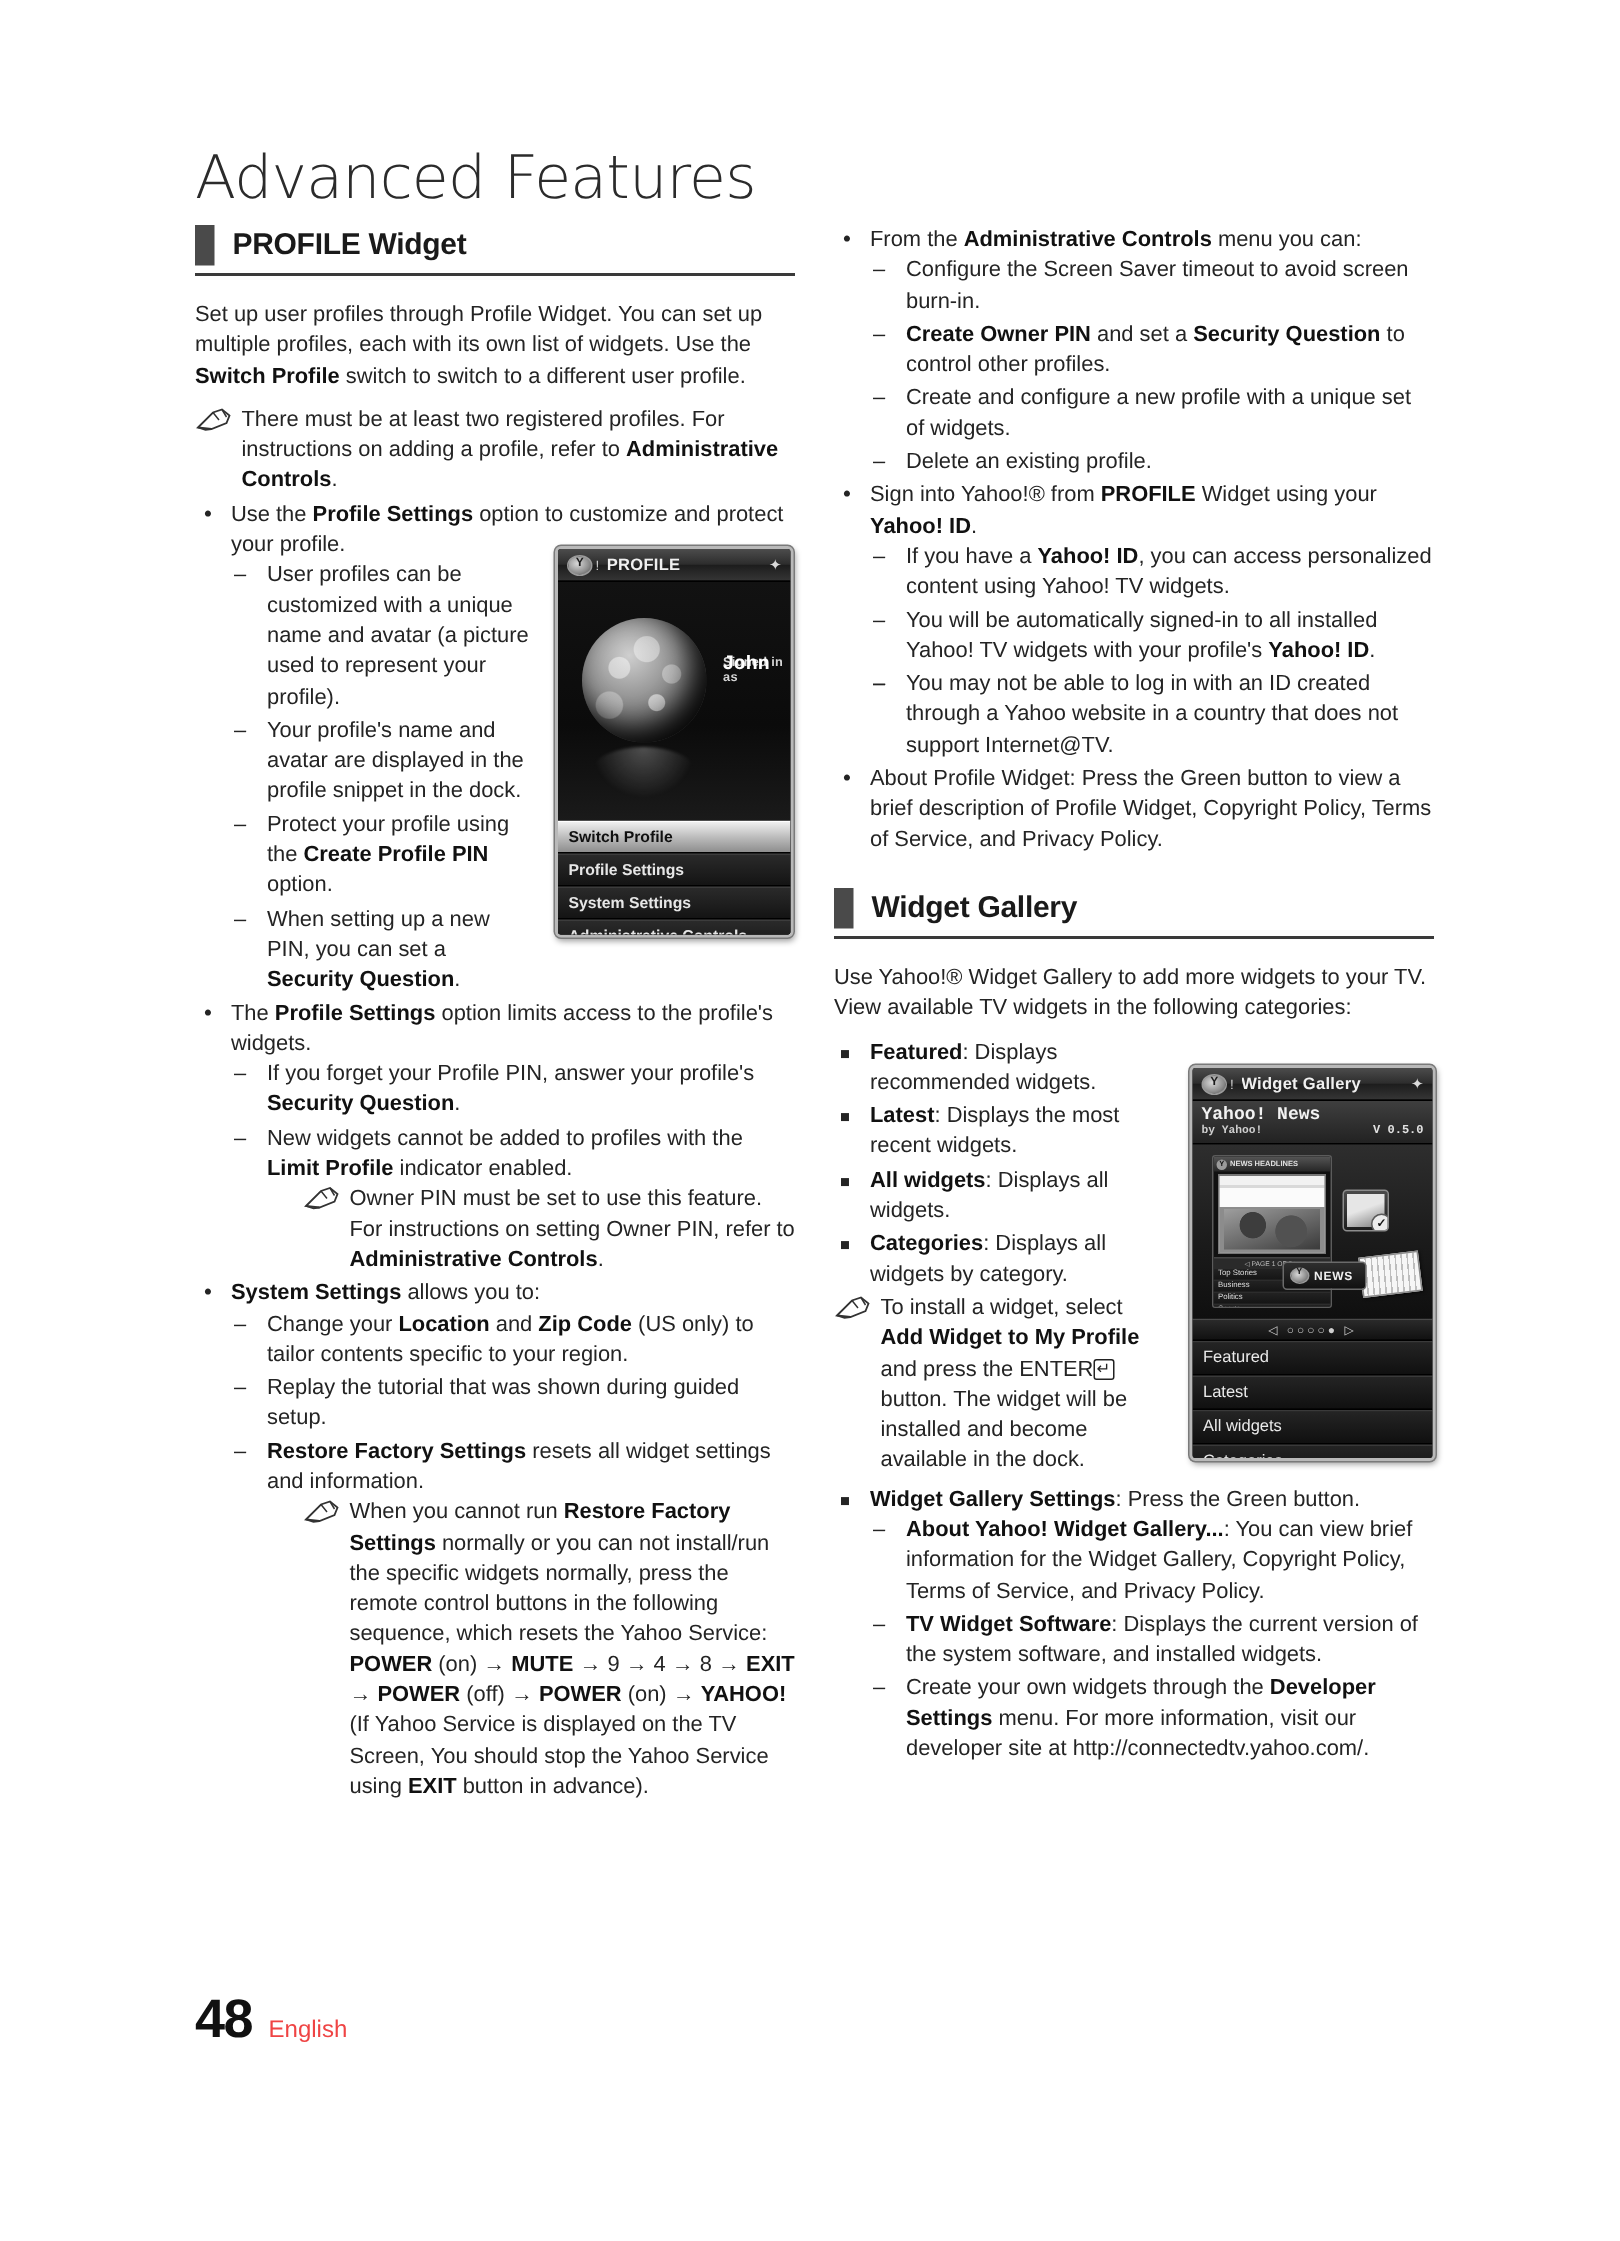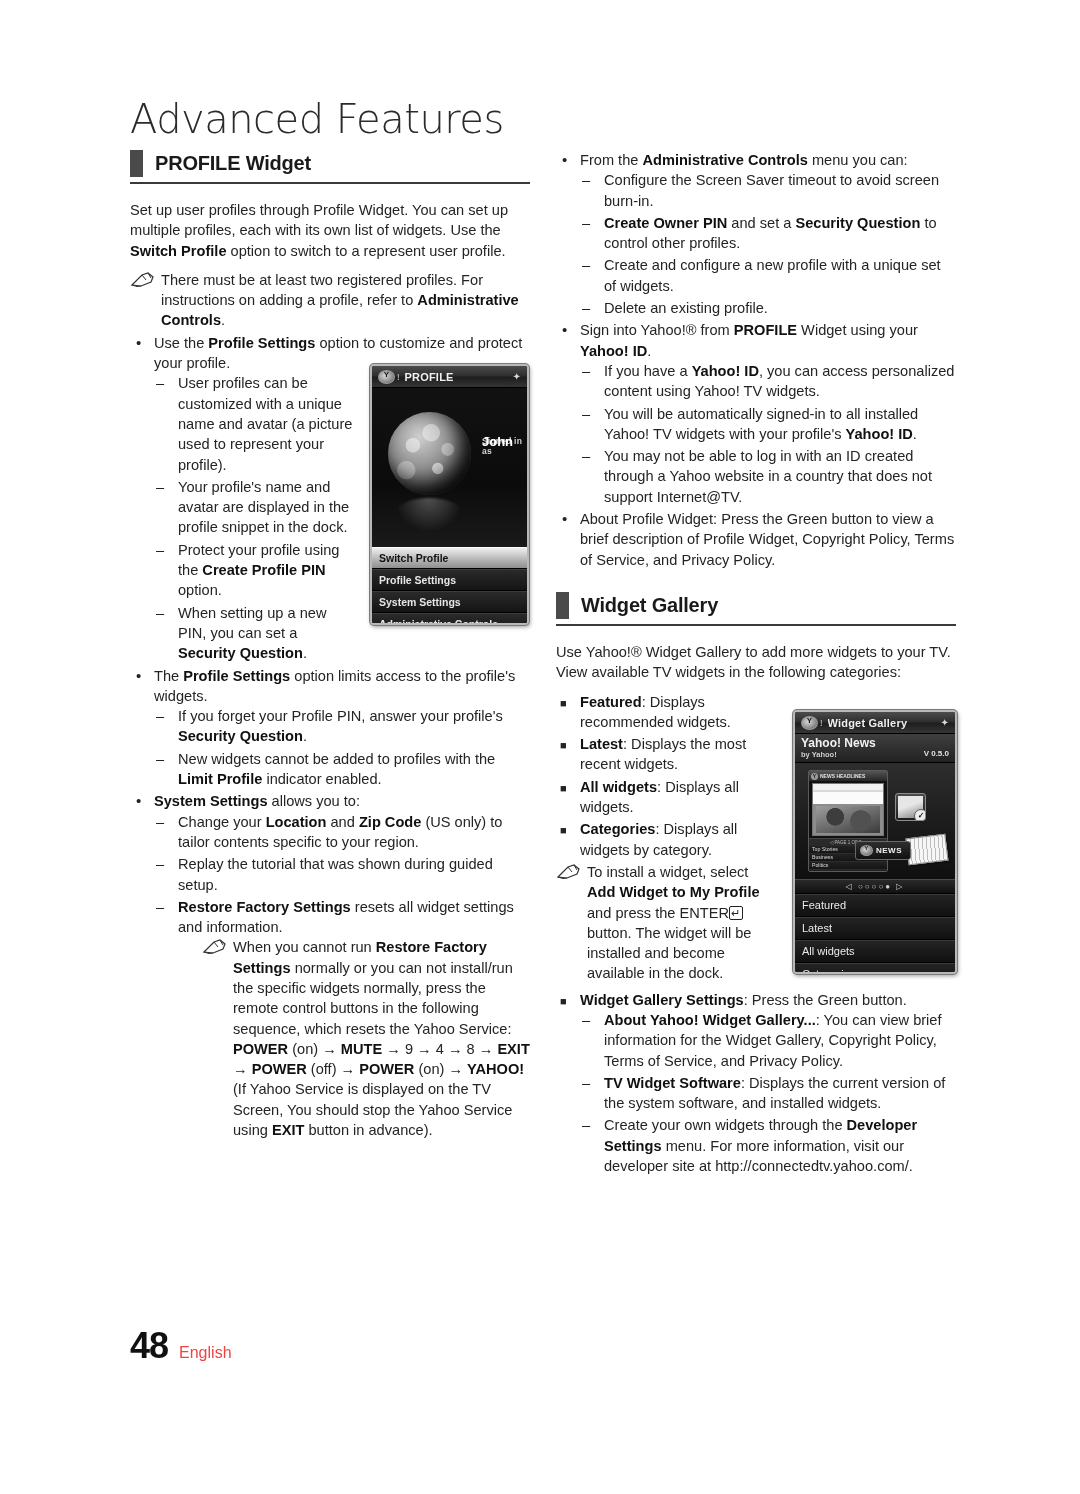--- a/index.html
+++ b/index.html
@@ -255,20 +255,21 @@
     color: #101010;
     border-top: 1px solid #ffffff;
   }
 
   
   .wg-subhead {
     background: linear-gradient(180deg,#3f3f3f 0%, #222 100%);
     padding: 2px 6px 3px 6px;
     position: relative;
     border-bottom: 1px solid #000;
+    font-family: Liberation Mono, monospace;
   }
   .wg-name { font-size: 12px; font-weight: bold; color: #f2f2f2; line-height: 14px; }
   .wg-by { font-size: 7.5px; font-weight: bold; color: #cfcfcf; line-height: 9px; }
   .wg-ver {
     position: absolute; right: 6px; bottom: 4px;
     font-size: 8px; font-weight: bold; color: #e2e2e2;
   }
   .wg-stage {
     position: relative;
     height: 116px;
@@ -429,21 +430,21 @@
 
   <div class="chapter-title">Advanced Features</div>
 
   <div class="col col-left">
 
     <div class="sec-head">
       <span class="bar"></span>
       <span class="txt">PROFILE Widget</span>
     </div>
 
-    <p class="para"><span>Set up user profiles through Profile Widget. You can set up multiple profiles, each with its own list of widgets. Use the </span><b>Switch Profile</b><span> option to switch to a represent user profile.</span></p>
+    <p class="para"><span>Set up user profiles through Profile Widget. You can set up multiple profiles, each with its own list of widgets. Use the </span><b>Switch Profile</b><span> switch to switch to a different user profile.</span></p>
 
     <div class="note">
       <svg class="pencil" viewBox="0 0 25 16">
         <path d="M2 13 L12 3 L18 1 L23 5 L21 10 L11 14 Z" fill="none" stroke="#333" stroke-width="1.2"></path>
         <path d="M12 3 L16 8 M18 1 L21 6" fill="none" stroke="#333" stroke-width="1"></path>
         <path d="M2 13 L7 14.5 L11 14" fill="none" stroke="#333" stroke-width="1.2"></path>
       </svg>
       <span>There must be at least two registered profiles. For instructions on adding a profile, refer to </span><b>Administrative Controls</b><span>.</span>
     </div>
 
@@ -462,20 +463,28 @@
           <li><span class="d">–</span><span>When setting up a new PIN, you can set a </span><b>Security Question</b><span>.</span></li>
         </ul>
       </li>
 
       <li>
         <span class="b">•</span>
         <span>The </span><b>Profile Settings</b><span> option limits access to the profile's widgets.</span>
         <ul class="lvl2 indent-1">
           <li><span class="d">–</span><span>If you forget your Profile PIN, answer your profile's </span><b>Security Question</b><span>.</span></li>
           <li><span class="d">–</span><span>New widgets cannot be added to profiles with the </span><b>Limit Profile</b><span> indicator enabled.</span>
+            <div class="note indent-1" style="margin-top:0">
+              <svg class="pencil" viewBox="0 0 25 16">
+                <path d="M2 13 L12 3 L18 1 L23 5 L21 10 L11 14 Z" fill="none" stroke="#333" stroke-width="1.2"></path>
+                <path d="M12 3 L16 8 M18 1 L21 6" fill="none" stroke="#333" stroke-width="1"></path>
+                <path d="M2 13 L7 14.5 L11 14" fill="none" stroke="#333" stroke-width="1.2"></path>
+              </svg>
+              <span>Owner PIN must be set to use this feature. For instructions on setting Owner PIN, refer to </span><b>Administrative Controls</b><span>.</span>
+            </div>
           </li>
         </ul>
       </li>
 
       <li>
         <span class="b">•</span>
         <b>System Settings</b><span> allows you to:</span>
         <ul class="lvl2 indent-1">
           <li><span class="d">–</span><span>Change your </span><b>Location</b><span> and </span><b>Zip Code</b><span> (US only) to tailor contents specific to your region.</span></li>
           <li><span class="d">–</span><span>Replay the tutorial that was shown during guided setup.</span></li>

